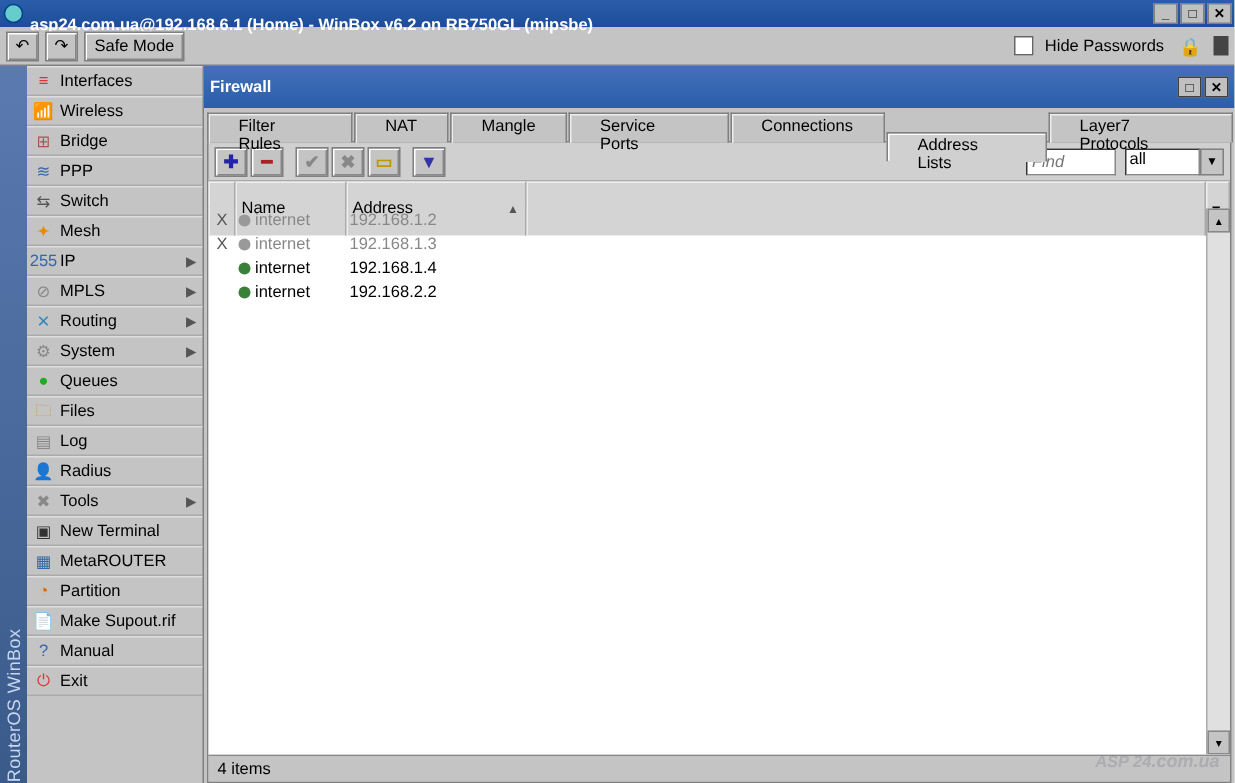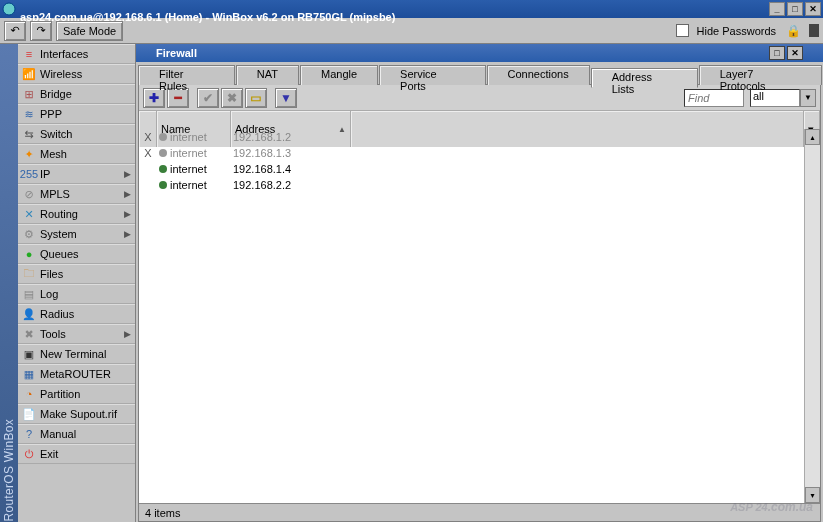--- a/index.html
+++ b/index.html
@@ -24,27 +24,27 @@
   .sidebar-label { writing-mode: vertical-rl; transform: rotate(180deg); color: #c8d6ef; font-size: 12px; padding-bottom: 6px; letter-spacing: 0.3px; }
 
   .menu { width: 118px; background: #c4c4c4; border-right: 1px solid #808080; overflow: hidden; }
   .menu-item { height: 20px; display: flex; align-items: center; padding: 0 4px; gap: 4px; border-bottom: 1px solid #aaa; border-top:1px solid #ddd; cursor:default; }
   .menu-item .icon { width:14px; height:14px; display:flex; align-items:center; justify-content:center; font-size:11px; }
   .menu-item .lbl { flex:1; white-space:nowrap; overflow:hidden; }
   .menu-item .arrow { font-size:9px; color:#555; }
 
   .content { flex:1; display:flex; flex-direction:column; background:#c4c4c4; position:relative; }
 
-  .win-title { height:18px; background: linear-gradient(#4470b8,#2a5dab); color:#fff; display:flex; align-items:center; padding:0 20px; font-weight:bold; }
+  .win-title { height:28px; background: linear-gradient(#4470b8,#2a5dab); color:#fff; display:flex; align-items:center; padding:0 4px; font-weight:bold; }
   .win-title .wt-text { flex:1; }
   .win-title .wbtn { width:16px; height:14px; background:#c0c0c0; border:1px solid #404040; margin-left:2px; display:flex; align-items:center; justify-content:center; color:#000; font-size:9px; }
 
   .tabs { display:flex; height:22px; background:#c4c4c4; padding:2px 0 0 2px; gap:0; }
   .tab { padding:2px 20px; background:#c4c4c4; border:1px solid #808080; border-bottom:none; box-shadow: inset 1px 1px #eee; margin-right:1px; cursor:default; position:relative; top:1px; }
-  .tab.active { background:#d0d0d0; border-bottom:1px solid #d0d0d0; top:4px; box-shadow: inset 1px 1px #fff; }
+  .tab.active { background:#d0d0d0; border-bottom:1px solid #d0d0d0; top:14px; box-shadow: inset 1px 1px #fff; }
 
   .panel { background:#d0d0d0; border:1px solid #808080; margin:0 2px; flex:1; display:flex; flex-direction:column; }
 
   .toolbar2 { height:26px; display:flex; align-items:center; padding:2px 4px; gap:2px; border-bottom:1px solid #aaa; }
   .toolbar2 .btn2 { width:22px; height:20px; background:#c4c4c4; border:1px solid #808080; box-shadow: inset 1px 1px #fff, inset -1px -1px #888; display:flex; align-items:center; justify-content:center; font-size:12px; font-weight:bold; }
   .toolbar2 .sep { width:4px; }
   .toolbar2 .spacer { flex:1; }
   .find-input { width:60px; height:18px; background:#fff; border:1px inset #888; padding:0 3px; font-style:italic; color:#888; }
   .filter-select { height:18px; width:50px; background:#fff; border:1px inset #888; padding:0 2px; }
   .dd-btn { width:16px; height:18px; background:#c4c4c4; border:1px solid #808080; display:flex; align-items:center; justify-content:center; font-size:8px; }

